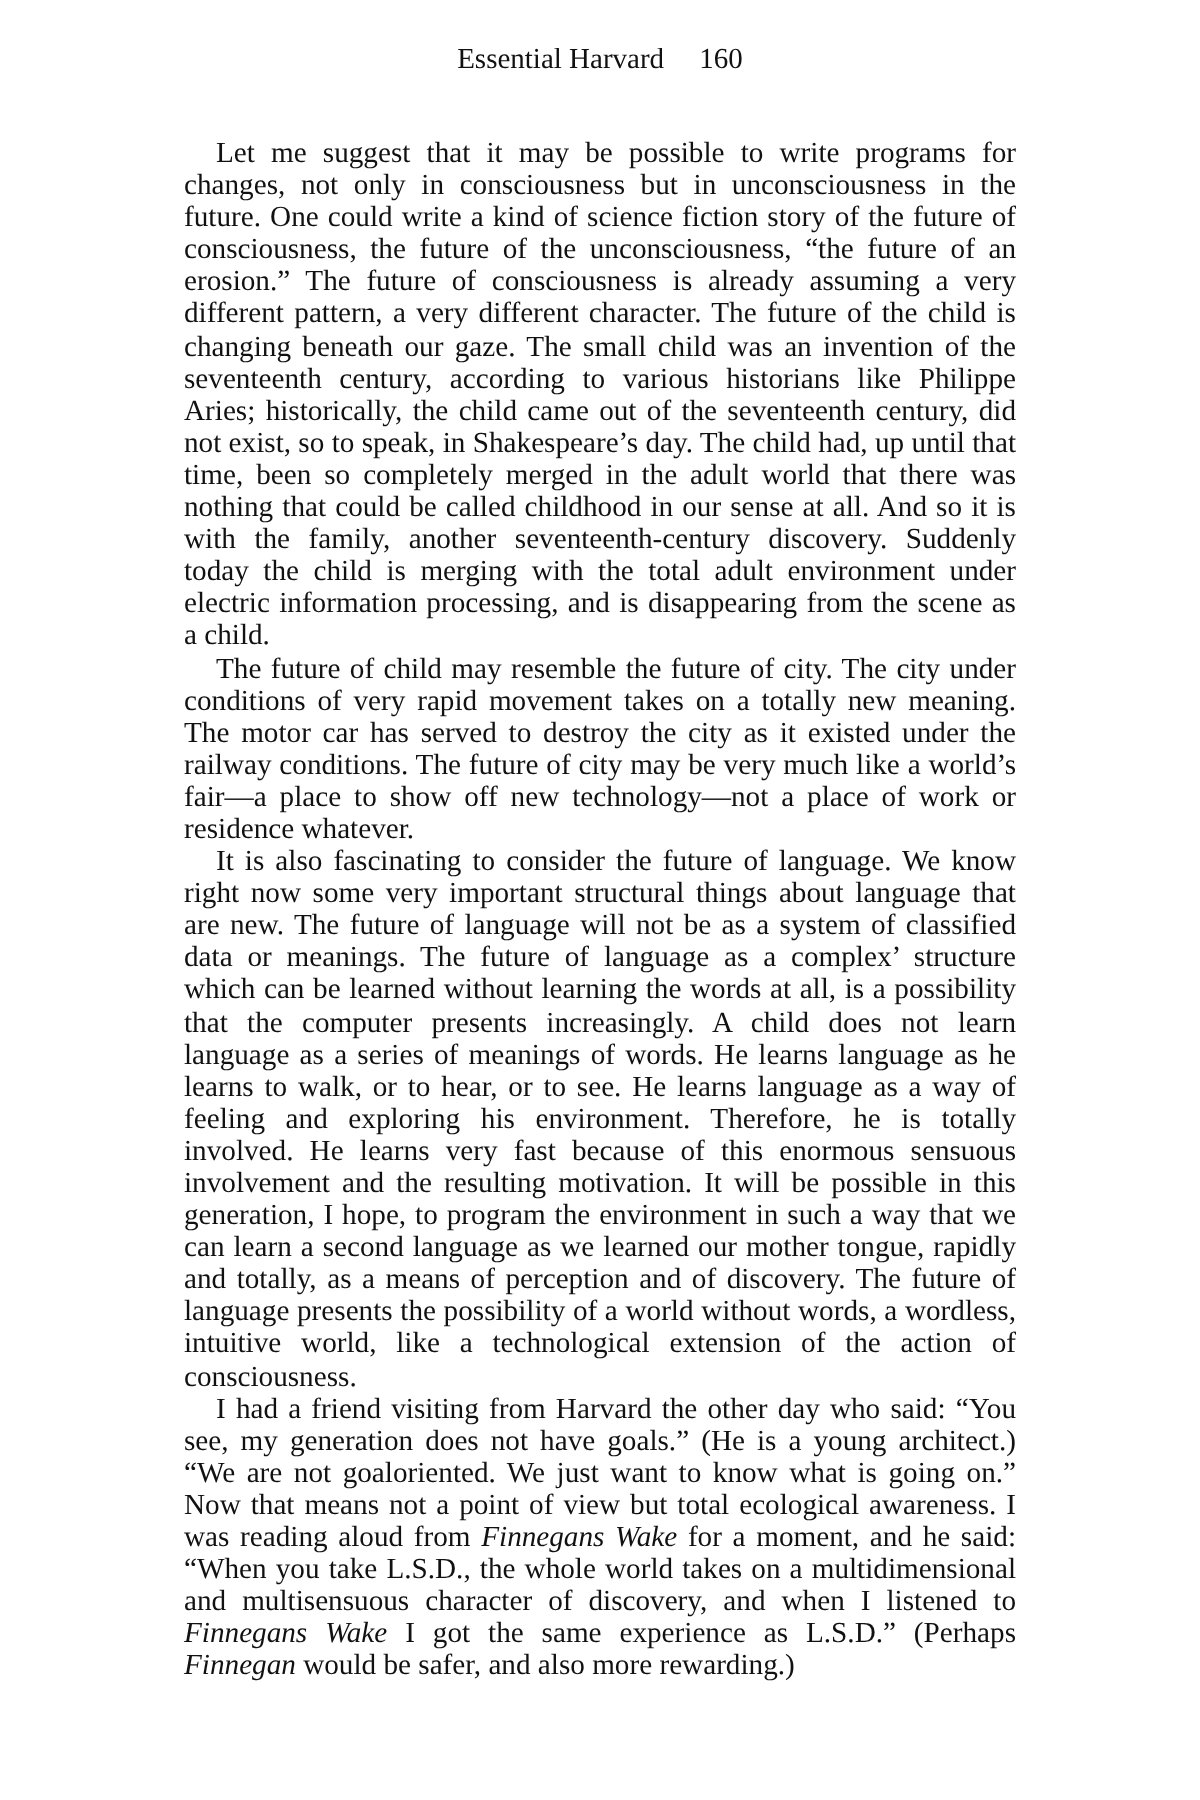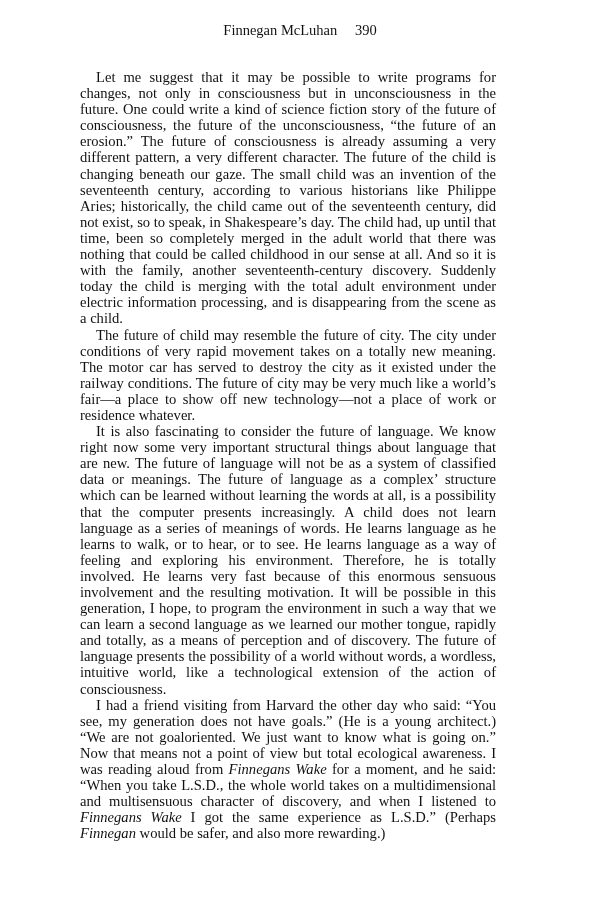--- a/index.html
+++ b/index.html
@@ -4,34 +4,34 @@
 <style>
   html, body { margin: 0; padding: 0; background: #ffffff; }
   body { width: 600px; height: 900px; position: relative; overflow: hidden; }
   .page { position: absolute; left: 0; top: 0; width: 600px; height: 900px; background: #fff; }
   .running-head {
     position: absolute; top: 22px; left: 0; width: 600px; text-align: center;
     font-family: "Liberation Serif", serif; font-size: 14.5px; color: #111;
   }
   .running-head .title { margin-right: 14px; }
   .body-text {
-    position: absolute; left: 80px; top: 69px; width: 416px;
+    position: absolute; left: 92px; top: 69px; width: 416px;
     font-family: "Liberation Serif", serif; font-size: 14.6px; line-height: 16.1px;
     color: #111; text-align: justify;
   }
   .body-text p { margin: 0; text-indent: 16px; }
   .body-text i { }
 </style>
 </head>
 <body>
 
 <div class="page">
   <div class="running-head">
-    <span class="title">Finnegan McLuhan</span>
-    <span class="pagenum">390</span>
+    <span class="title">Essential Harvard</span>
+    <span class="pagenum">160</span>
   </div>
 
   <div class="body-text">
     <p>
       <span>Let me suggest that it may be possible to write programs for changes, not only in consciousness but in unconsciousness in the future. One could write a kind of science fiction story of the future of consciousness, the future of the unconsciousness, “the future of an erosion.” The future of consciousness is already assuming a very different pattern, a very different character. The future of the child is changing beneath our gaze. The small child was an invention of the seventeenth century, according to various historians like Philippe Aries; historically, the child came out of the seventeenth century, did not exist, so to speak, in Shakespeare’s day. The child had, up until that time, been so completely merged in the adult world that there was nothing that could be called childhood in our sense at all. And so it is with the family, another seventeenth-century discovery. Suddenly today the child is merging with the total adult environment under electric information processing, and is disappearing from the scene as a child.</span>
     </p>
     <p>
       <span>The future of child may resemble the future of city. The city under conditions of very rapid movement takes on a totally new meaning. The motor car has served to destroy the city as it existed under the railway conditions. The future of city may be very much like a world’s fair—a place to show off new technology—not a place of work or residence whatever.</span>
     </p>
     <p>

